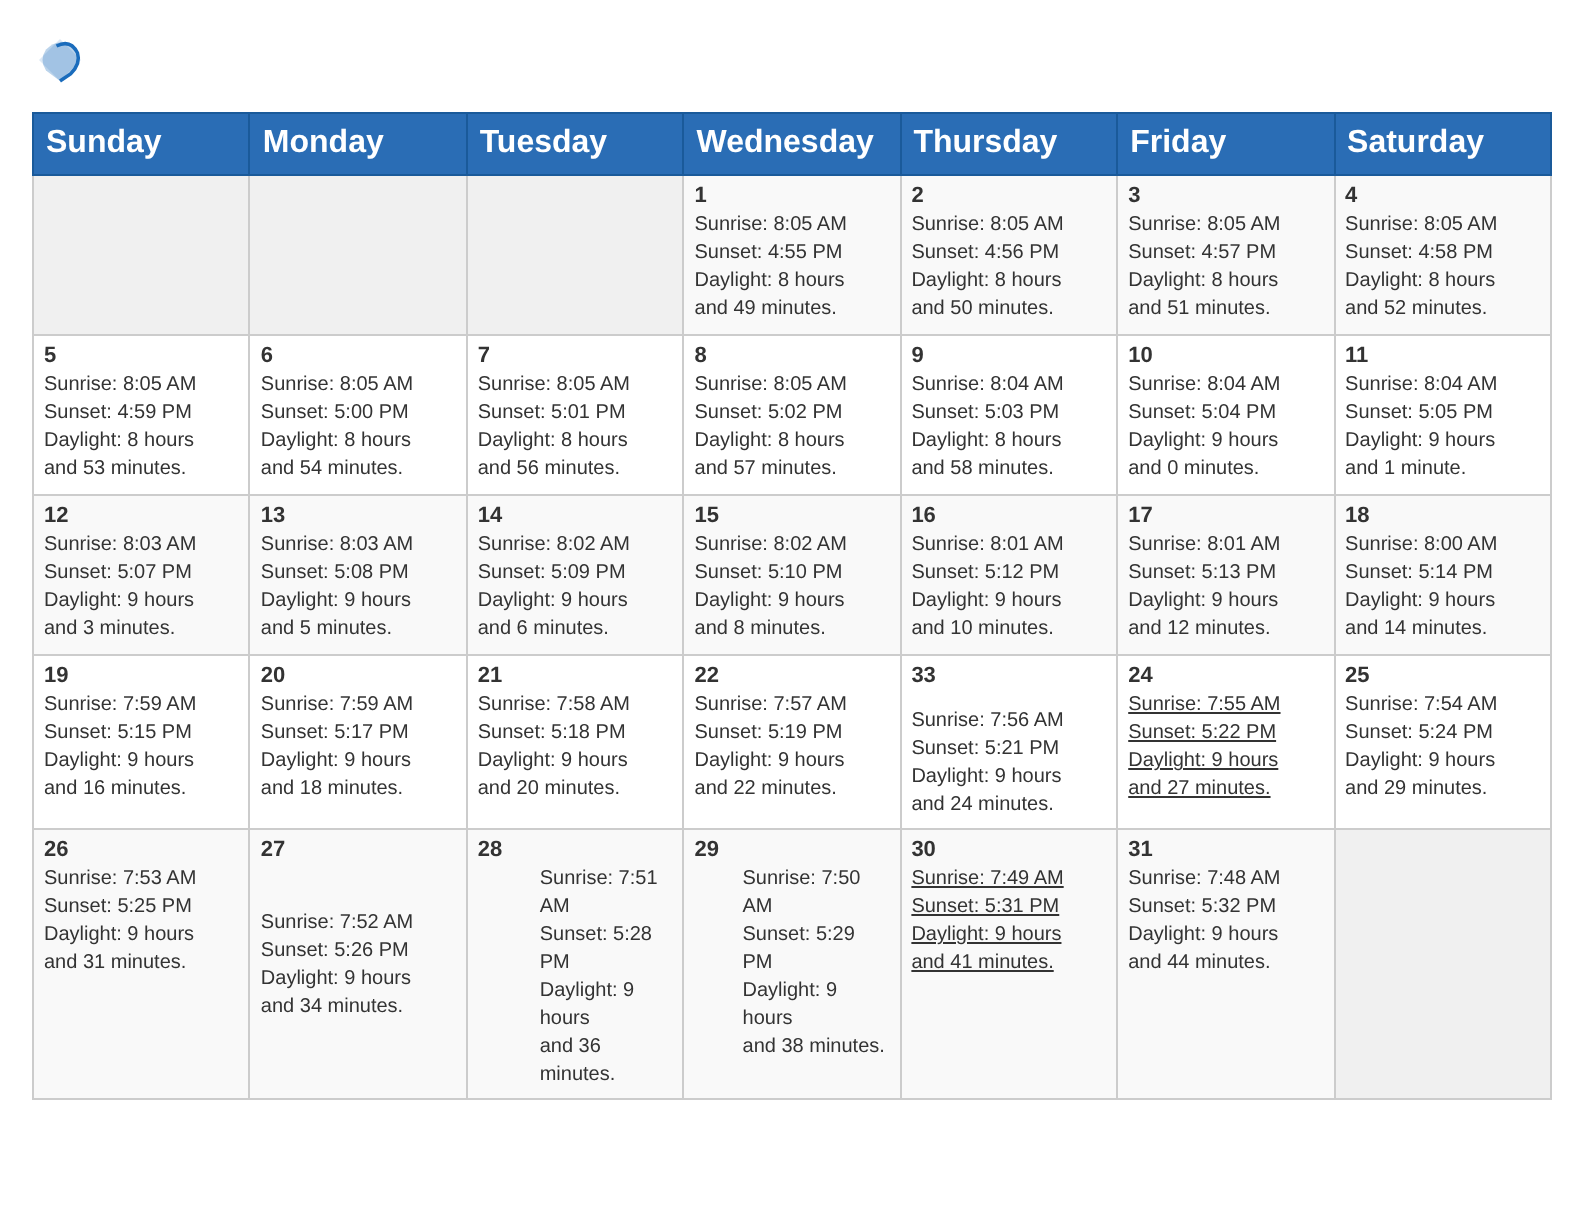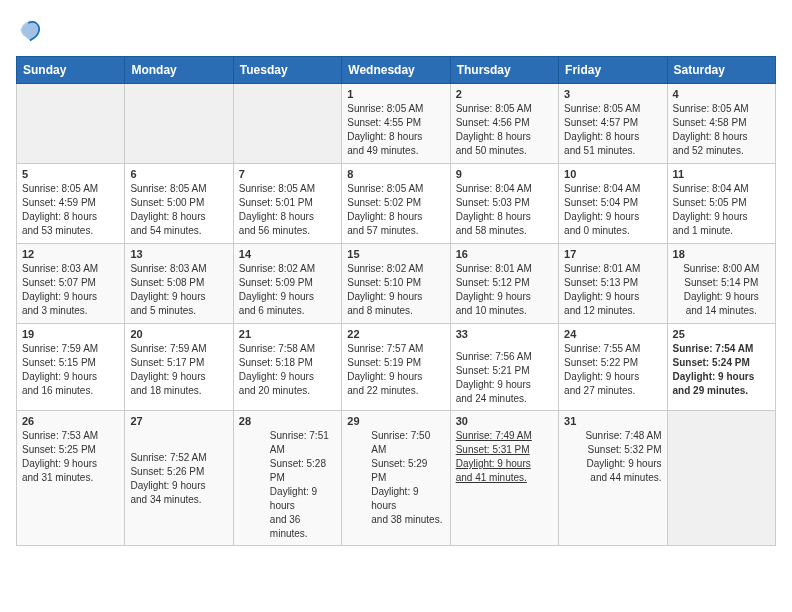--- a/index.html
+++ b/index.html
@@ -53,21 +53,21 @@
       color: #555;
     }
     table {
       width: 100%;
       border-collapse: collapse;
       table-layout: fixed;
     }
     thead tr th {
       background: #2a6db5;
       color: #fff;
-      font-size: 12px;
+      font-size: 16px;
       font-weight: bold;
       text-align: left;
       padding: 6px 6px;
       border: 1px solid #1a5a9a;
     }
     tbody tr td {
       border: 1px solid #ccc;
       vertical-align: top;
       padding: 4px 5px;
       font-size: 10px;
@@ -249,21 +249,21 @@
         </td>
         <td>
           <span class="day-num">17</span>
           <div class="day-info" style="white-space: pre-line;">Sunrise: 8:01 AM
 Sunset: 5:13 PM
 Daylight: 9 hours
 and 12 minutes.</div>
         </td>
         <td>
           <span class="day-num">18</span>
-          <div class="day-info" style="white-space: pre-line; text-align: center;">Sunrise: 8:00 AM
+          <div class="day-info" style="white-space: pre-line;">Sunrise: 8:00 AM
 Sunset: 5:14 PM
 Daylight: 9 hours
 and 14 minutes.</div>
         </td>
       </tr>
       <tr>
         <td>
           <span class="day-num">19</span>
           <div class="day-info" style="white-space: pre-line;">Sunrise: 7:59 AM
 Sunset: 5:15 PM
@@ -293,28 +293,28 @@
         </td>
         <td>
           <span class="day-num">33</span>
           <div class="day-info" style="white-space: pre-line; margin-top: 10px;">Sunrise: 7:56 AM
 Sunset: 5:21 PM
 Daylight: 9 hours
 and 24 minutes.</div>
         </td>
         <td>
           <span class="day-num">24</span>
-          <div class="day-info" style="white-space: pre-line;">Sunrise: 7:55 AM
+          <div class="day-info" style="white-space: pre-line; text-decoration: underline;">Sunrise: 7:55 AM
 Sunset: 5:22 PM
 Daylight: 9 hours
 and 27 minutes.</div>
         </td>
         <td>
           <span class="day-num">25</span>
-          <div class="day-info" style="white-space: pre-line; font-weight: bold;">Sunrise: 7:54 AM
+          <div class="day-info" style="white-space: pre-line;">Sunrise: 7:54 AM
 Sunset: 5:24 PM
 Daylight: 9 hours
 and 29 minutes.</div>
         </td>
       </tr>
       <tr>
         <td>
           <span class="day-num">26</span>
           <div class="day-info" style="white-space: pre-line;">Sunrise: 7:53 AM
 Sunset: 5:25 PM
@@ -344,21 +344,21 @@
         </td>
         <td>
           <span class="day-num">30</span>
           <div class="day-info" style="white-space: pre-line; text-decoration: underline;">Sunrise: 7:49 AM
 Sunset: 5:31 PM
 Daylight: 9 hours
 and 41 minutes.</div>
         </td>
         <td>
           <span class="day-num">31</span>
-          <div class="day-info" style="white-space: pre-line; text-align: right;">Sunrise: 7:48 AM
+          <div class="day-info" style="white-space: pre-line;">Sunrise: 7:48 AM
 Sunset: 5:32 PM
 Daylight: 9 hours
 and 44 minutes.</div>
         </td>
         <td class="empty-cell"></td>
       </tr>
     </tbody>
 </table>
 
 </body></html>

